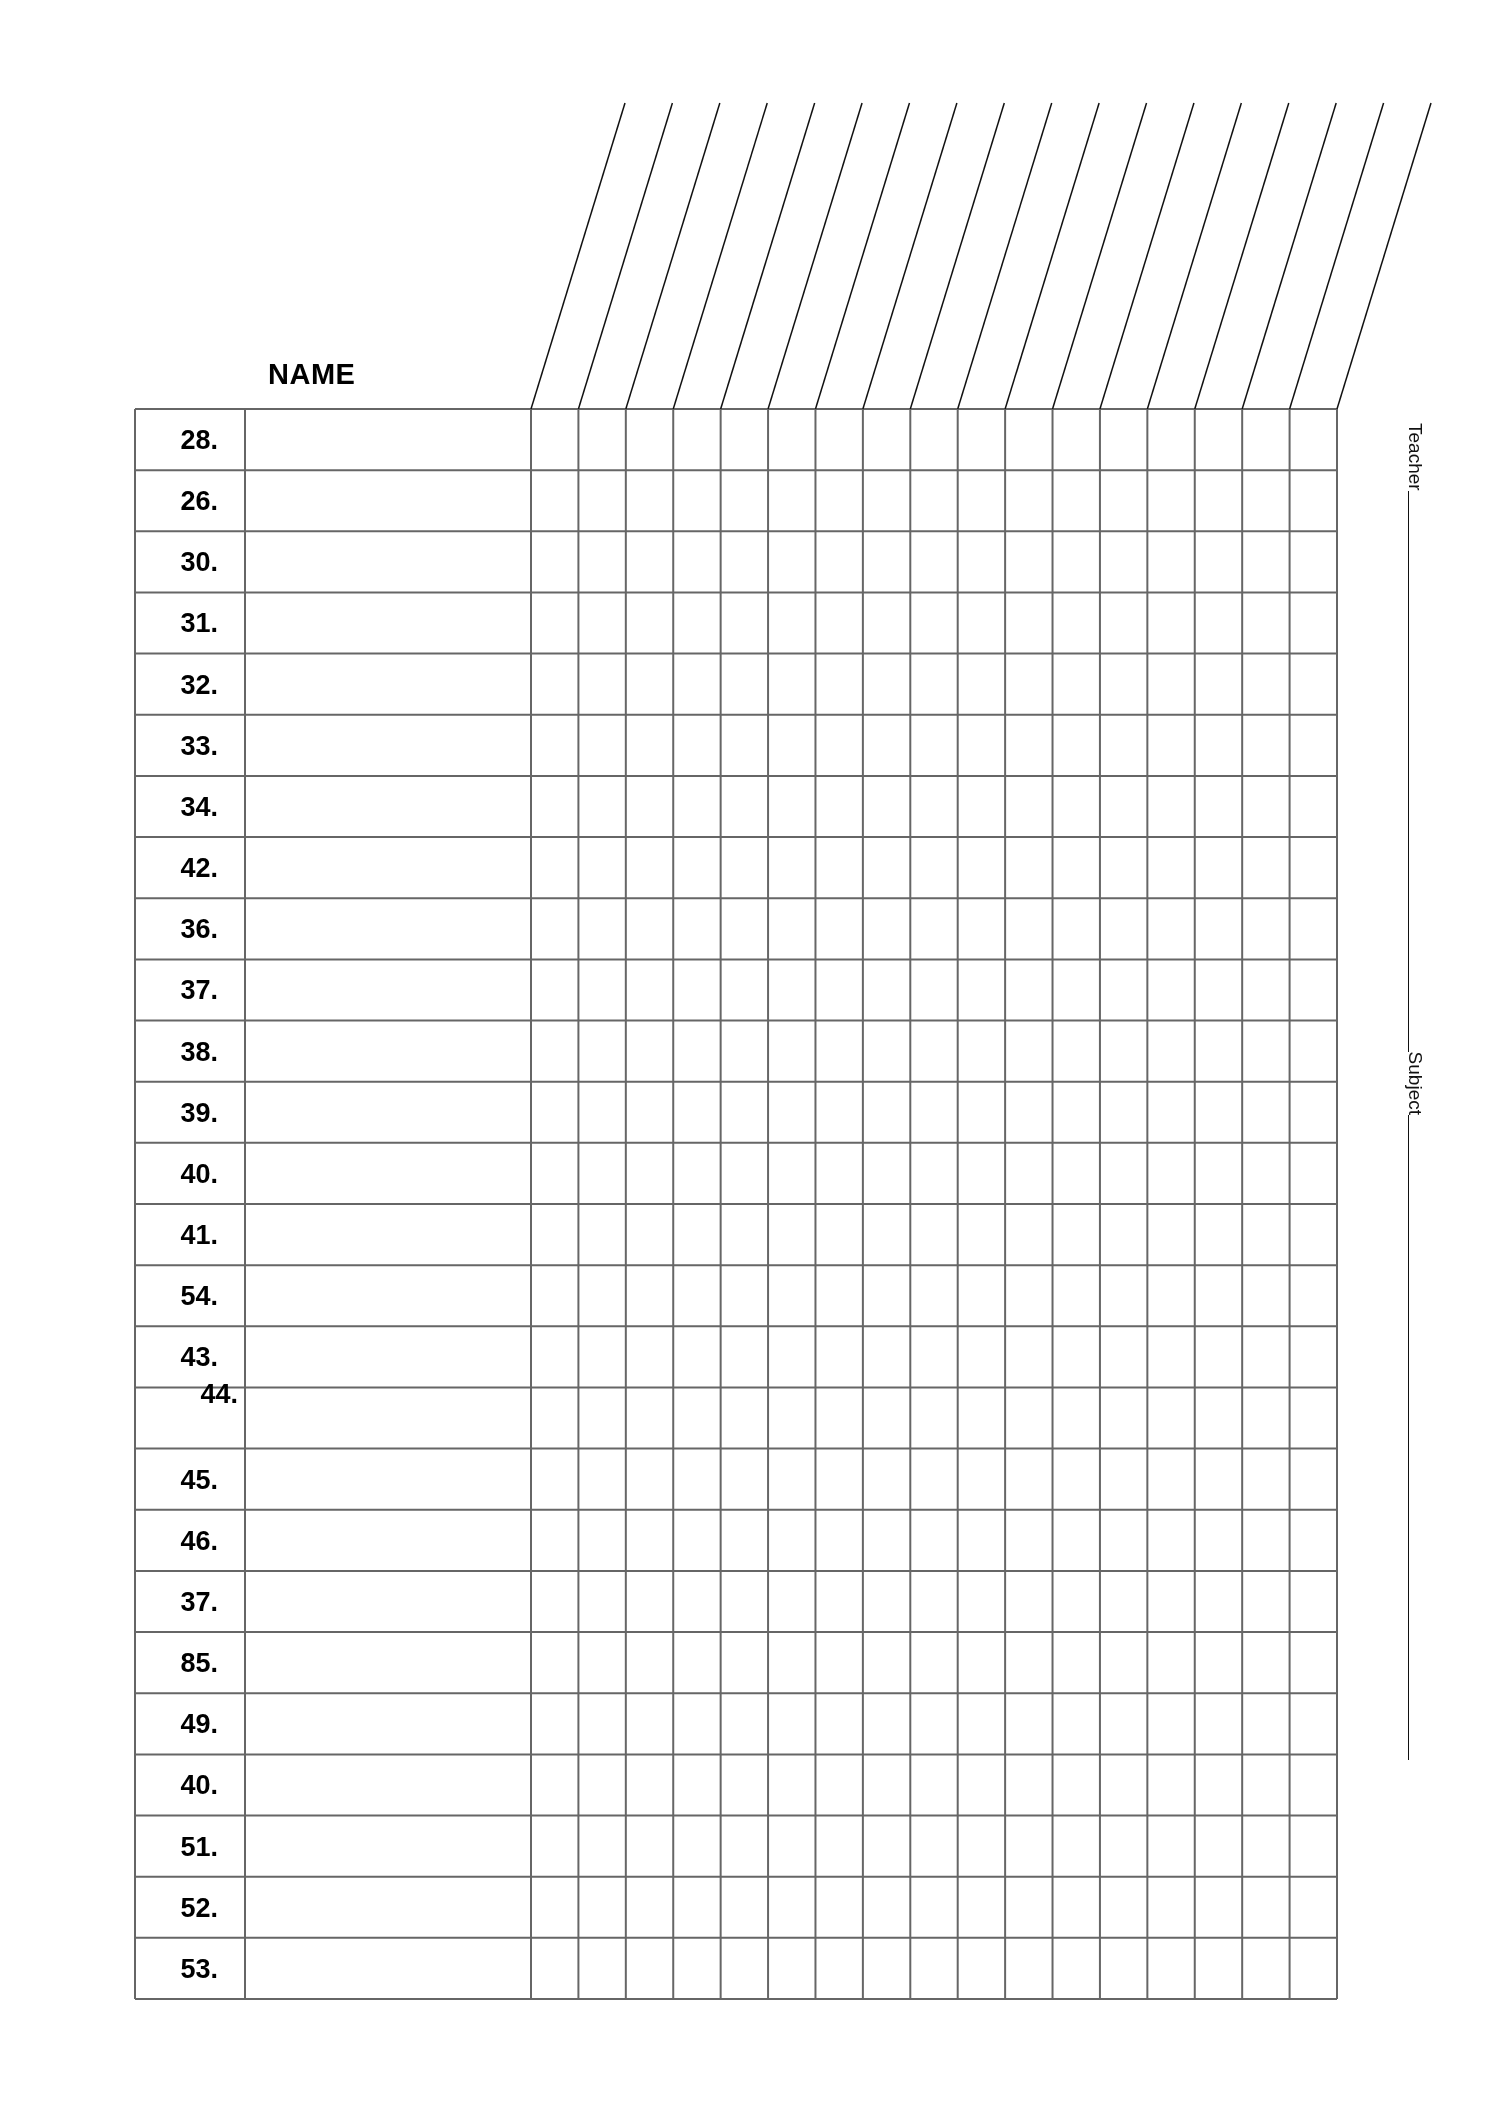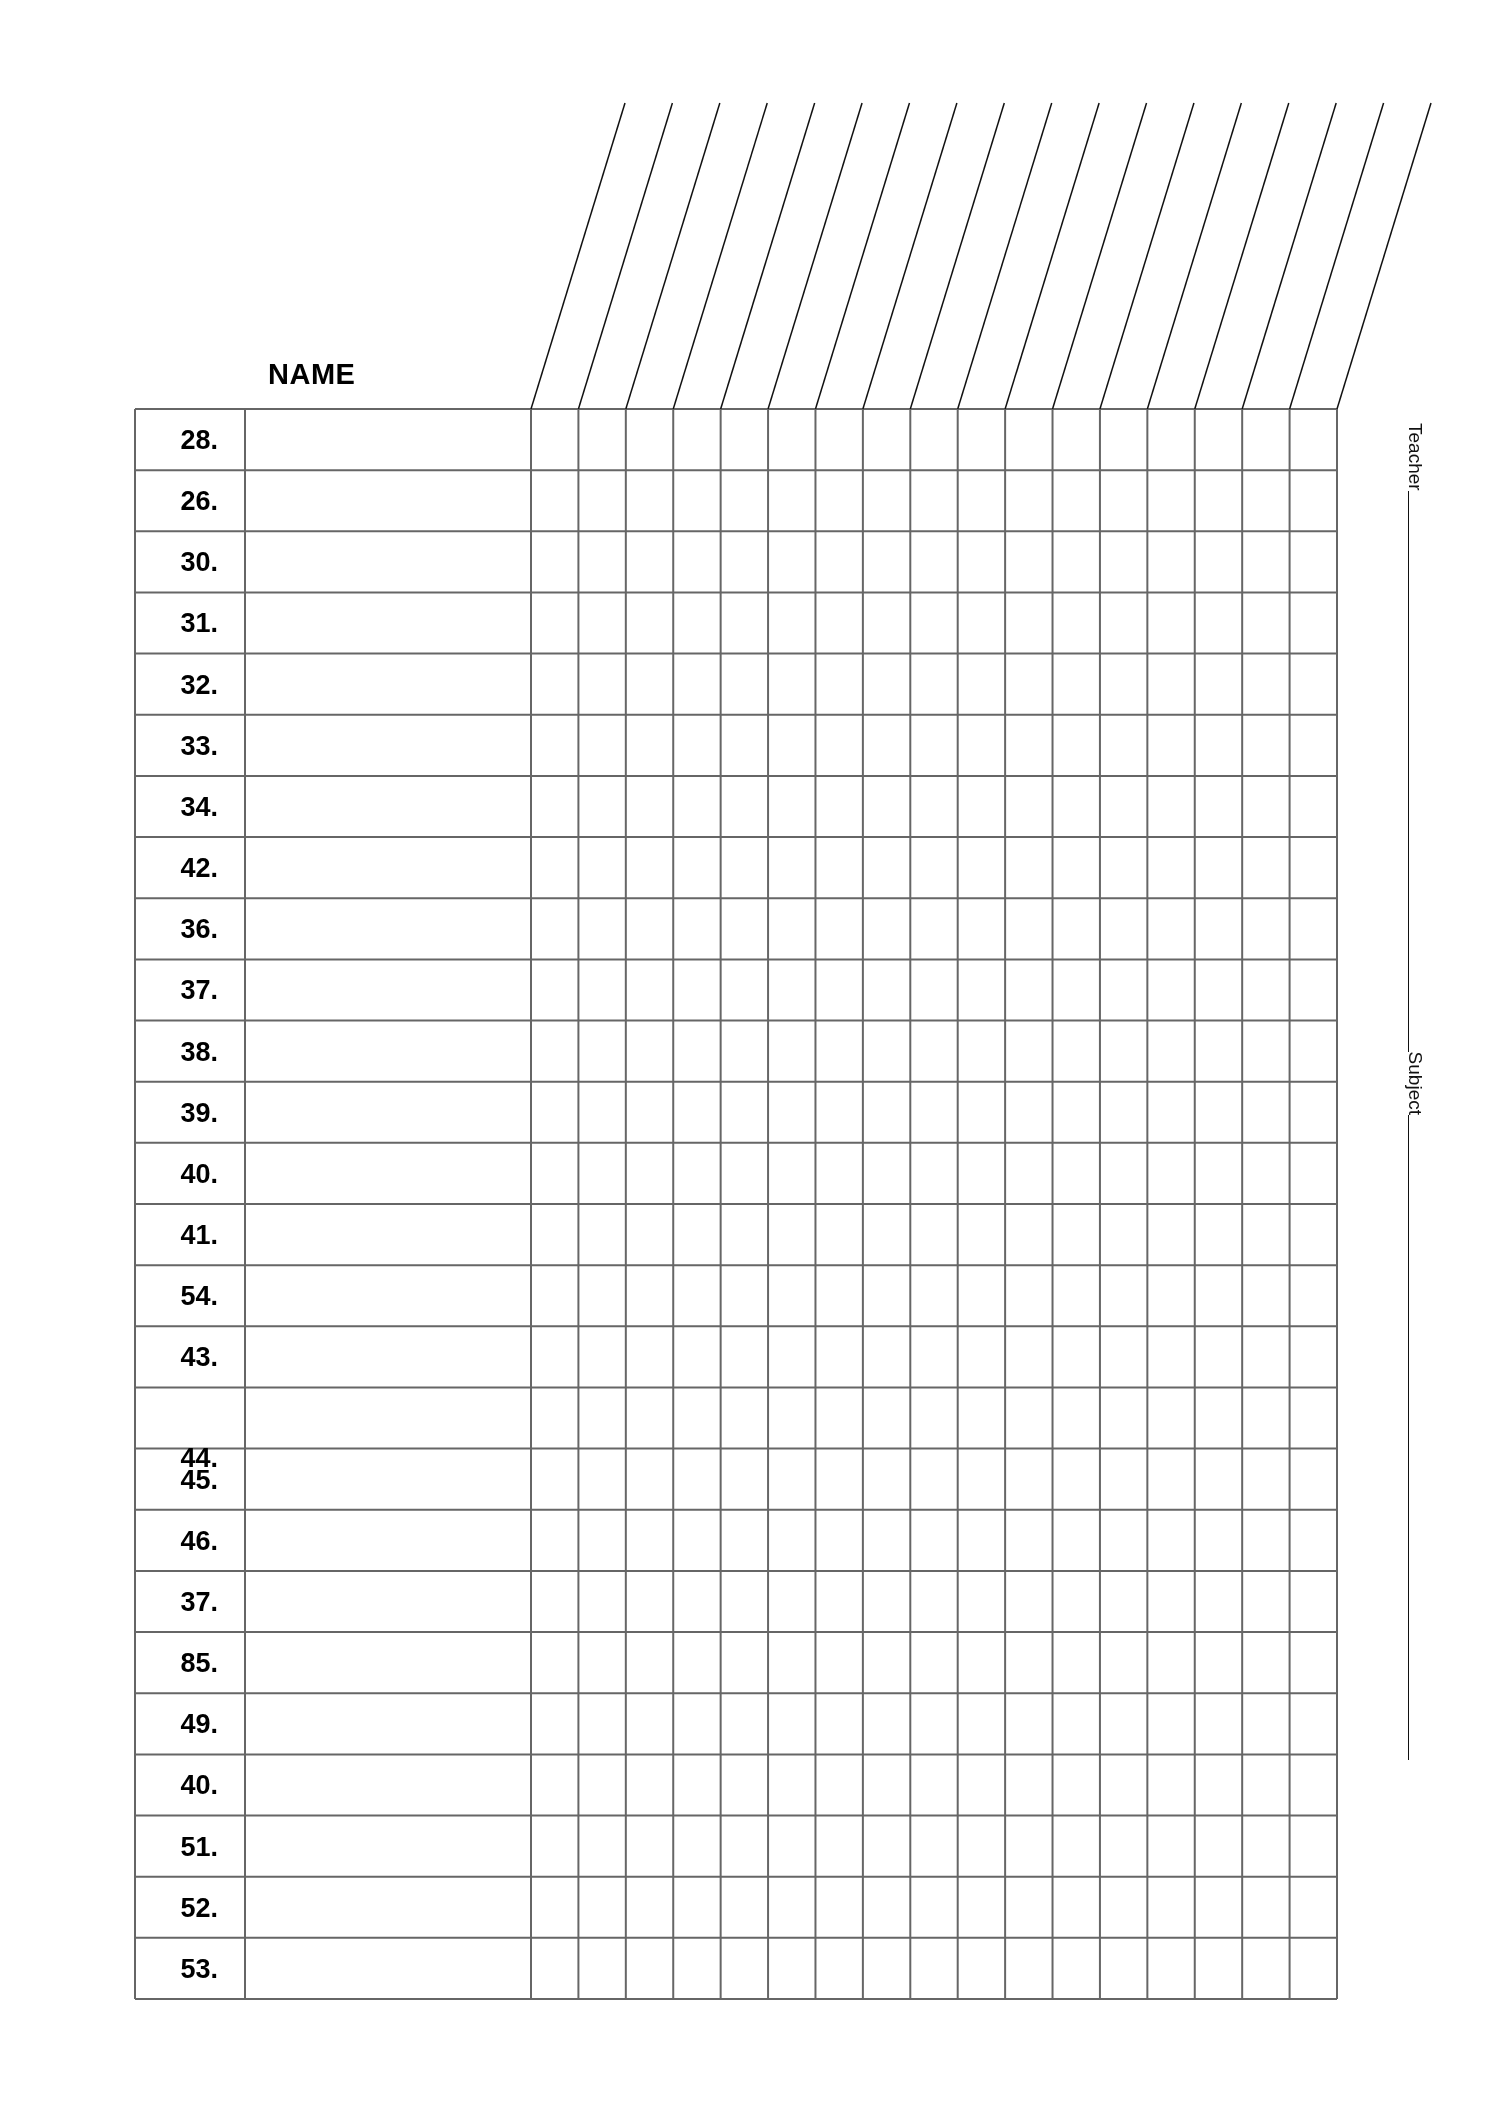--- a/index.html
+++ b/index.html
@@ -393,21 +393,21 @@
       <div class="mark-cell" style="top: 1327.31px; left: 863.882px;"></div>
       <div class="mark-cell" style="top: 1327.31px; left: 911.294px;"></div>
       <div class="mark-cell" style="top: 1327.31px; left: 958.706px;"></div>
       <div class="mark-cell" style="top: 1327.31px; left: 1006.12px;"></div>
       <div class="mark-cell" style="top: 1327.31px; left: 1053.53px;"></div>
       <div class="mark-cell" style="top: 1327.31px; left: 1100.94px;"></div>
       <div class="mark-cell" style="top: 1327.31px; left: 1148.35px;"></div>
       <div class="mark-cell" style="top: 1327.31px; left: 1195.76px;"></div>
       <div class="mark-cell" style="top: 1327.31px; left: 1243.18px;"></div>
       <div class="mark-cell" style="top: 1327.31px; left: 1290.59px;"></div>
-      <div class="row-num" style="top: 1428px;">44.</div>
+      <div class="row-num" style="top: 1364px; margin-left: 20px;">44.</div>
       <div class="name-cell" style="top: 1388.46px;"></div>
       <div class="mark-cell" style="top: 1388.46px; left: 532px;"></div>
       <div class="mark-cell" style="top: 1388.46px; left: 579.412px;"></div>
       <div class="mark-cell" style="top: 1388.46px; left: 626.824px;"></div>
       <div class="mark-cell" style="top: 1388.46px; left: 674.235px;"></div>
       <div class="mark-cell" style="top: 1388.46px; left: 721.647px;"></div>
       <div class="mark-cell" style="top: 1388.46px; left: 769.059px;"></div>
       <div class="mark-cell" style="top: 1388.46px; left: 816.471px;"></div>
       <div class="mark-cell" style="top: 1388.46px; left: 863.882px;"></div>
       <div class="mark-cell" style="top: 1388.46px; left: 911.294px;"></div>

